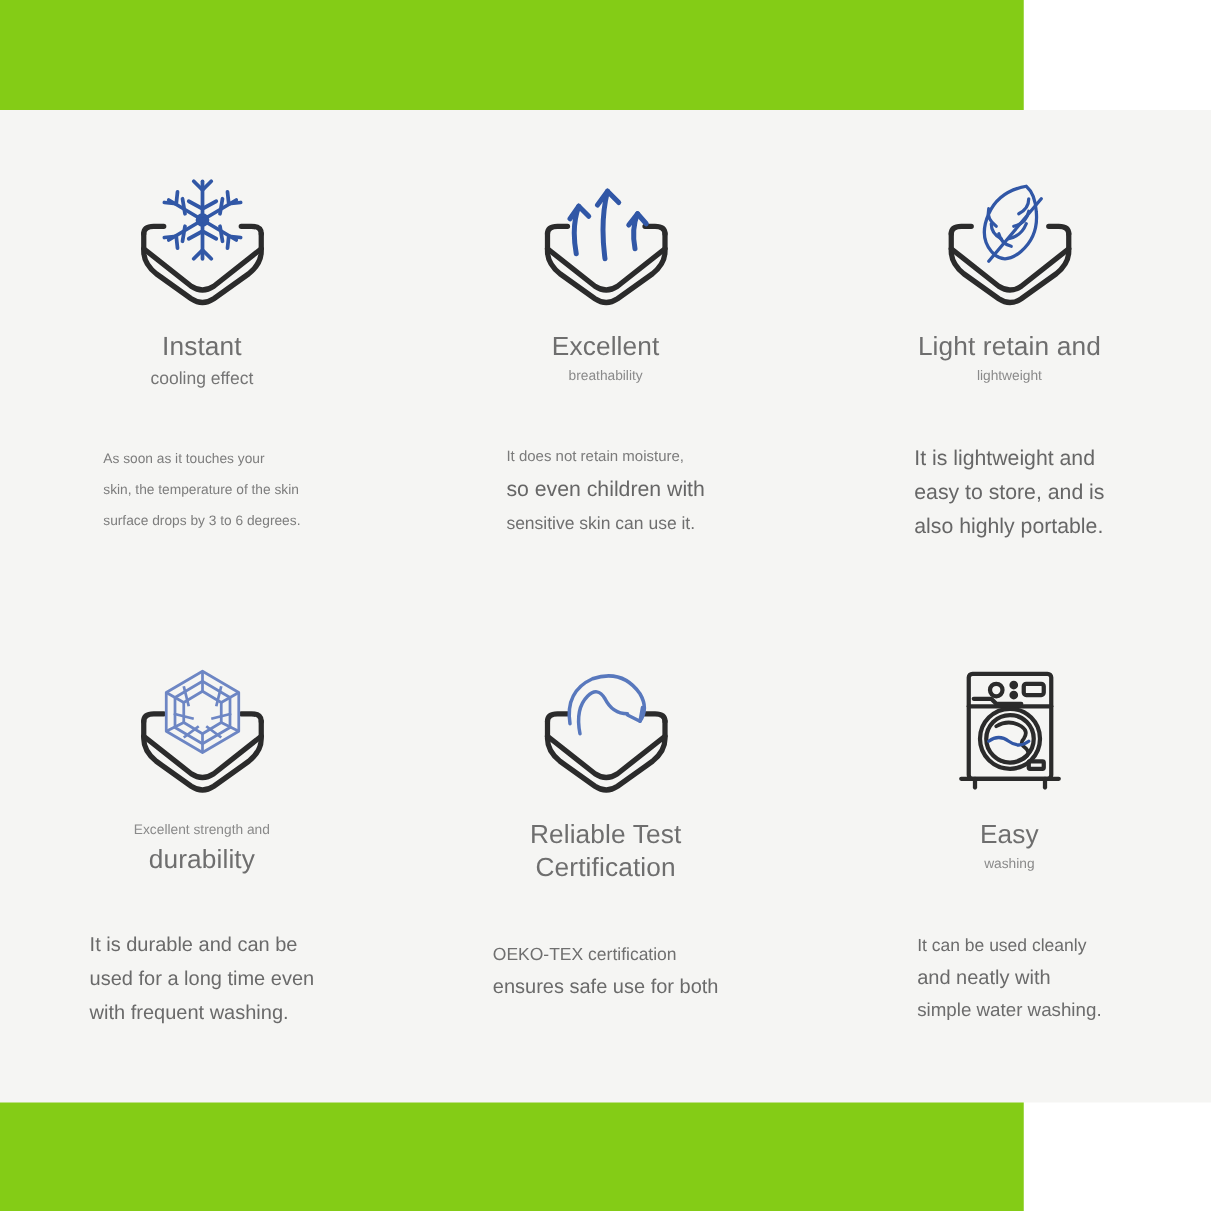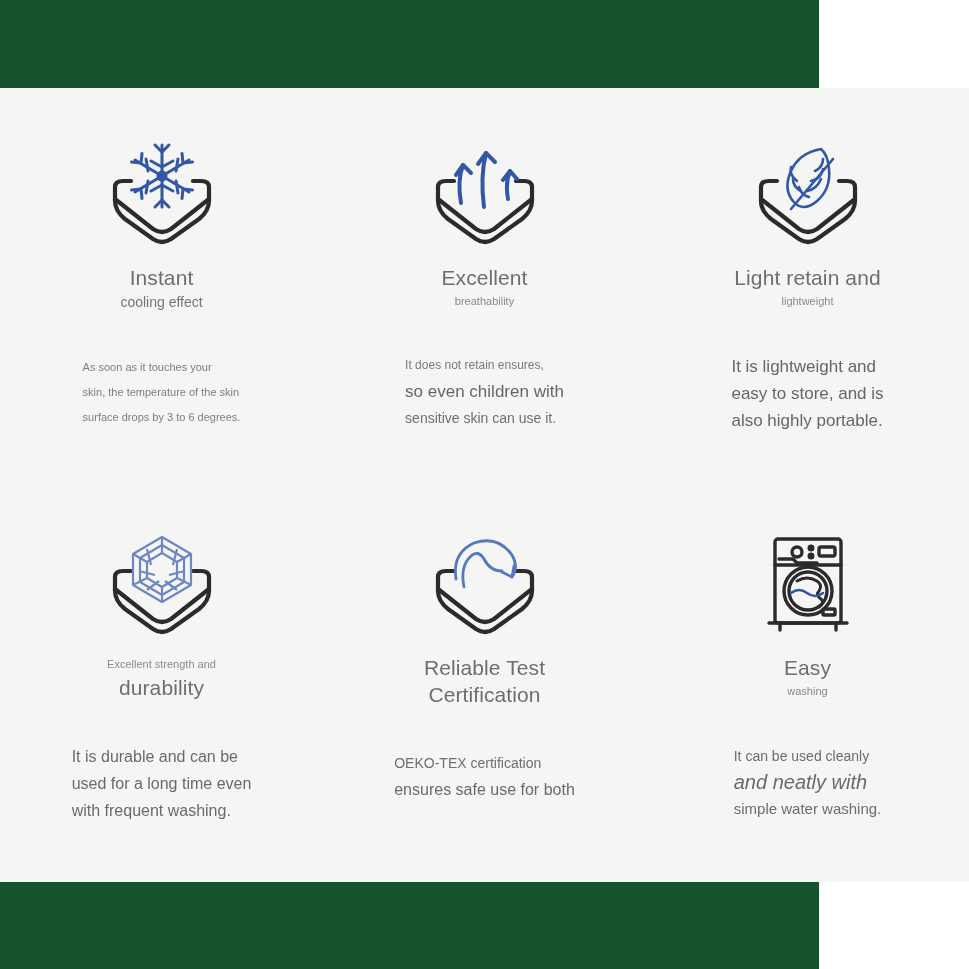--- a/index.html
+++ b/index.html
@@ -1,21 +1,21 @@
 <!DOCTYPE html>
 <html><head>
 <meta charset="utf-8">
 <style>
   html,body{margin:0;padding:0;background:#ffffff;}
   body{
     width:969px;height:969px;overflow:hidden;
     font-family:"Liberation Sans","DejaVu Sans",sans-serif;
     -webkit-font-smoothing:antialiased;
   }
-  #page{position:relative;width:819px;height:969px;background:#14532d;}
+  #page{position:relative;width:819px;height:969px;background:#84cc16;}
 
   
   #panel{
     position:absolute;left:0;top:88px;width:969px;height:794px;
     background:#f5f5f3;
   }
 
   .grid{
     position:absolute;left:0;top:0;width:969px;height:794px;
     display:grid;
@@ -64,21 +64,21 @@
 
   .bd-mix div:nth-child(1){font-size:12px;line-height:25px;color:#7b7b7b;}
   .bd-mix div:nth-child(2){font-size:17px;line-height:27px;color:#666666;}
   .bd-mix div:nth-child(3){font-size:14px;line-height:26px;color:#6f6f6f;}
 
   .bd-mix2 div:nth-child(1){font-size:14px;line-height:26px;color:#6f6f6f;}
   .bd-mix2 div:nth-child(2){font-size:16px;line-height:27px;color:#6a6a6a;}
   .bd-mix2 div:nth-child(3){font-size:14px;line-height:26px;color:#6f6f6f;}
 
   .bd-mix3 div:nth-child(1){font-size:14px;line-height:26px;color:#6c6c6c;}
-  .bd-mix3 div:nth-child(2){font-size:20px;line-height:27px;color:#6a6a6a;font-style:italic;}
+  .bd-mix3 div:nth-child(2){font-size:16px;line-height:27px;color:#6a6a6a;}
   .bd-mix3 div:nth-child(3){font-size:15px;line-height:26px;color:#6c6c6c;}
 </style>
 </head>
 <body>
 
 <div id="page">
   <div id="panel">
     <div class="grid">
 
       <div class="cell r1">
@@ -136,21 +136,21 @@
               <path d="M82 58 Q79 42 84 30"></path>
               <path d="M84 30 l-7 9 M84 30 l7 8"></path>
             </g>
           </svg>
         </div>
         <div class="title-block">
           <div class="t-big">Excellent</div>
           <div class="t-tiny">breathability</div>
         </div>
         <div class="body-block bd-mix">
-          <div>It does not retain ensures,</div>
+          <div>It does not retain moisture,</div>
           <div>so even children with</div>
           <div>sensitive skin can use it.</div>
         </div>
       </div>
 
       <div class="cell r1">
         <div class="icon-wrap">
           <svg width="118" height="108" viewBox="0 0 118 108">
             <g fill="none" stroke="#2b2b2b" stroke-width="4.2" stroke-linecap="round" stroke-linejoin="round">
               <path d="M12 46 L12 60 Q12 70 22 78 L50 98 Q59 104 68 98 L96 78 Q106 70 106 60 L106 46"></path>

